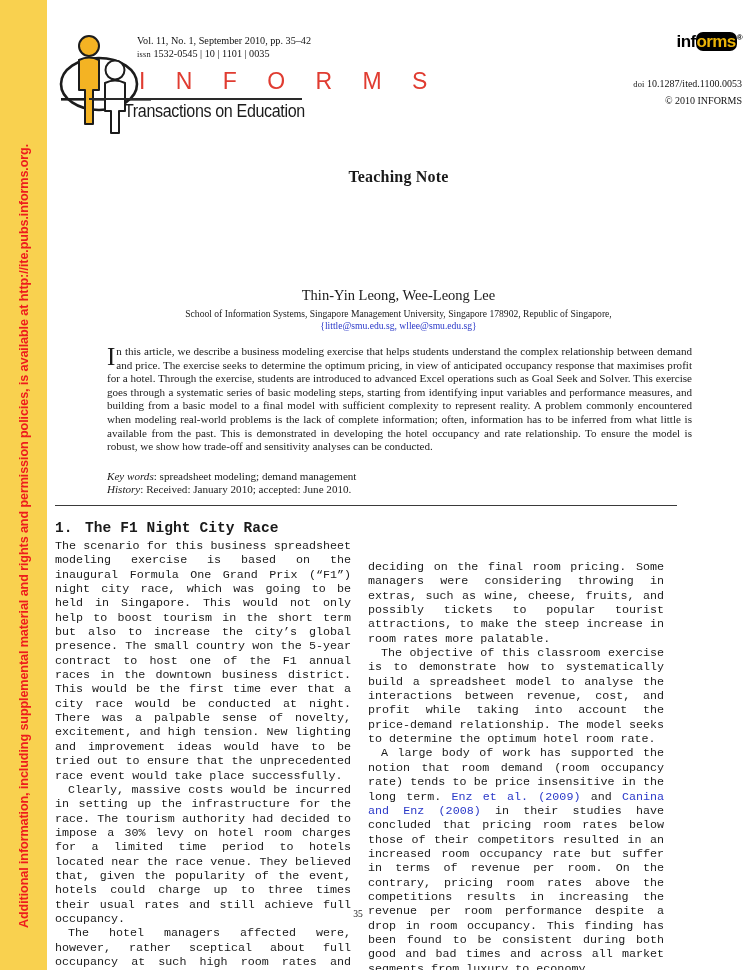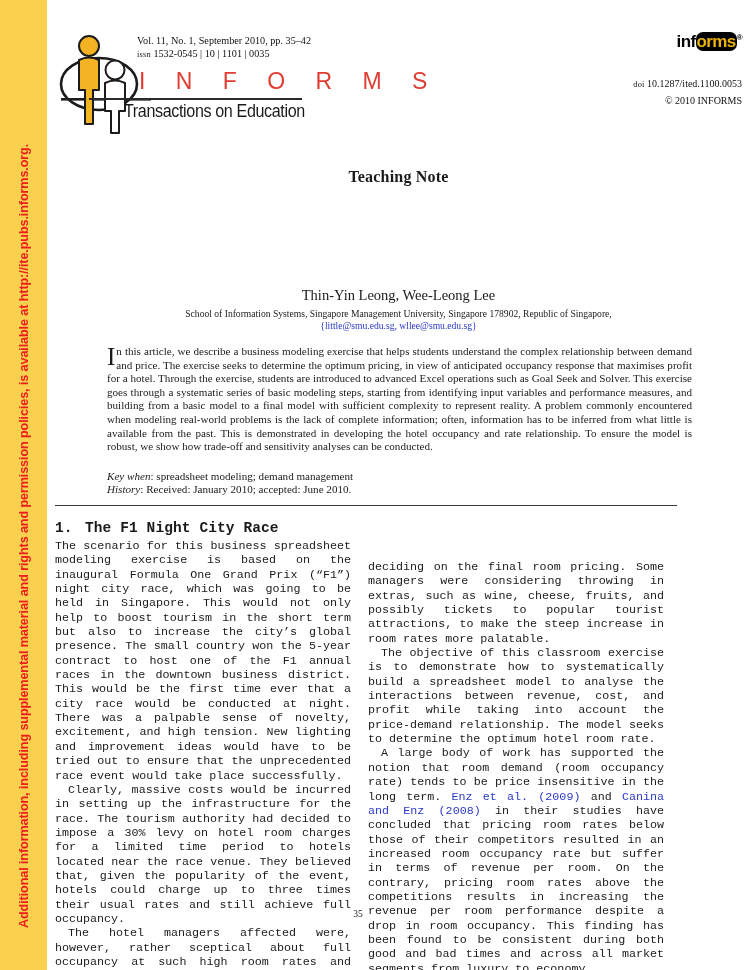--- a/index.html
+++ b/index.html
@@ -310,21 +310,21 @@
   <div id="kicker">Teaching Note</div>
   <div id="authors">Thin-Yin Leong, Wee-Leong Lee</div>
   <div id="affiliation">School of Information Systems, Singapore Management University, Singapore 178902, Republic of Singapore,</div>
   <div id="emails">{little@smu.edu.sg, wllee@smu.edu.sg}</div>
 
   <div id="abstract">
     <span class="dropcap">I</span><span>n this article, we describe a business modeling exercise that helps students understand the complex relationship between demand and price. The exercise seeks to determine the optimum pricing, in view of anticipated occupancy response that maximises profit for a hotel. Through the exercise, students are introduced to advanced Excel operations such as Goal Seek and Solver. This exercise goes through a systematic series of basic modeling steps, starting from identifying input variables and performance measures, and building from a basic model to a final model with sufficient complexity to represent reality. A problem commonly encountered when modeling real-world problems is the lack of complete information; often, information has to be inferred from what little is available from the past. This is demonstrated in developing the hotel occupancy and rate relationship. To ensure the model is robust, we show how trade-off and sensitivity analyses can be conducted.</span>
   </div>
 
   <div id="meta-block">
-    <div><i>Key when</i><span>: spreadsheet modeling; demand management</span></div>
+    <div><i>Key words</i><span>: spreadsheet modeling; demand management</span></div>
     <div><i>History</i><span>:  Received: January 2010; accepted: June 2010.</span></div>
   </div>
 
   <div id="divider"></div>
 
   <div class="column" id="col-left">
     <h2>
       <span class="num">1.</span><span>The F1 Night City Race</span>
     </h2>
     <p class="noindent">The scenario for this business spreadsheet modeling exercise is based on the inaugural Formula One Grand Prix (“F1”) night city race, which was going to be held in Singapore. This would not only help to boost tourism in the short term but also to increase the city’s global presence. The small country won the 5-year contract to host one of the F1 annual races in the downtown business district. This would be the first time ever that a city race would be conducted at night. There was a palpable sense of novelty, excitement, and high tension. New lighting and improvement ideas would have to be tried out to ensure that the unprecedented race event would take place successfully.</p>

